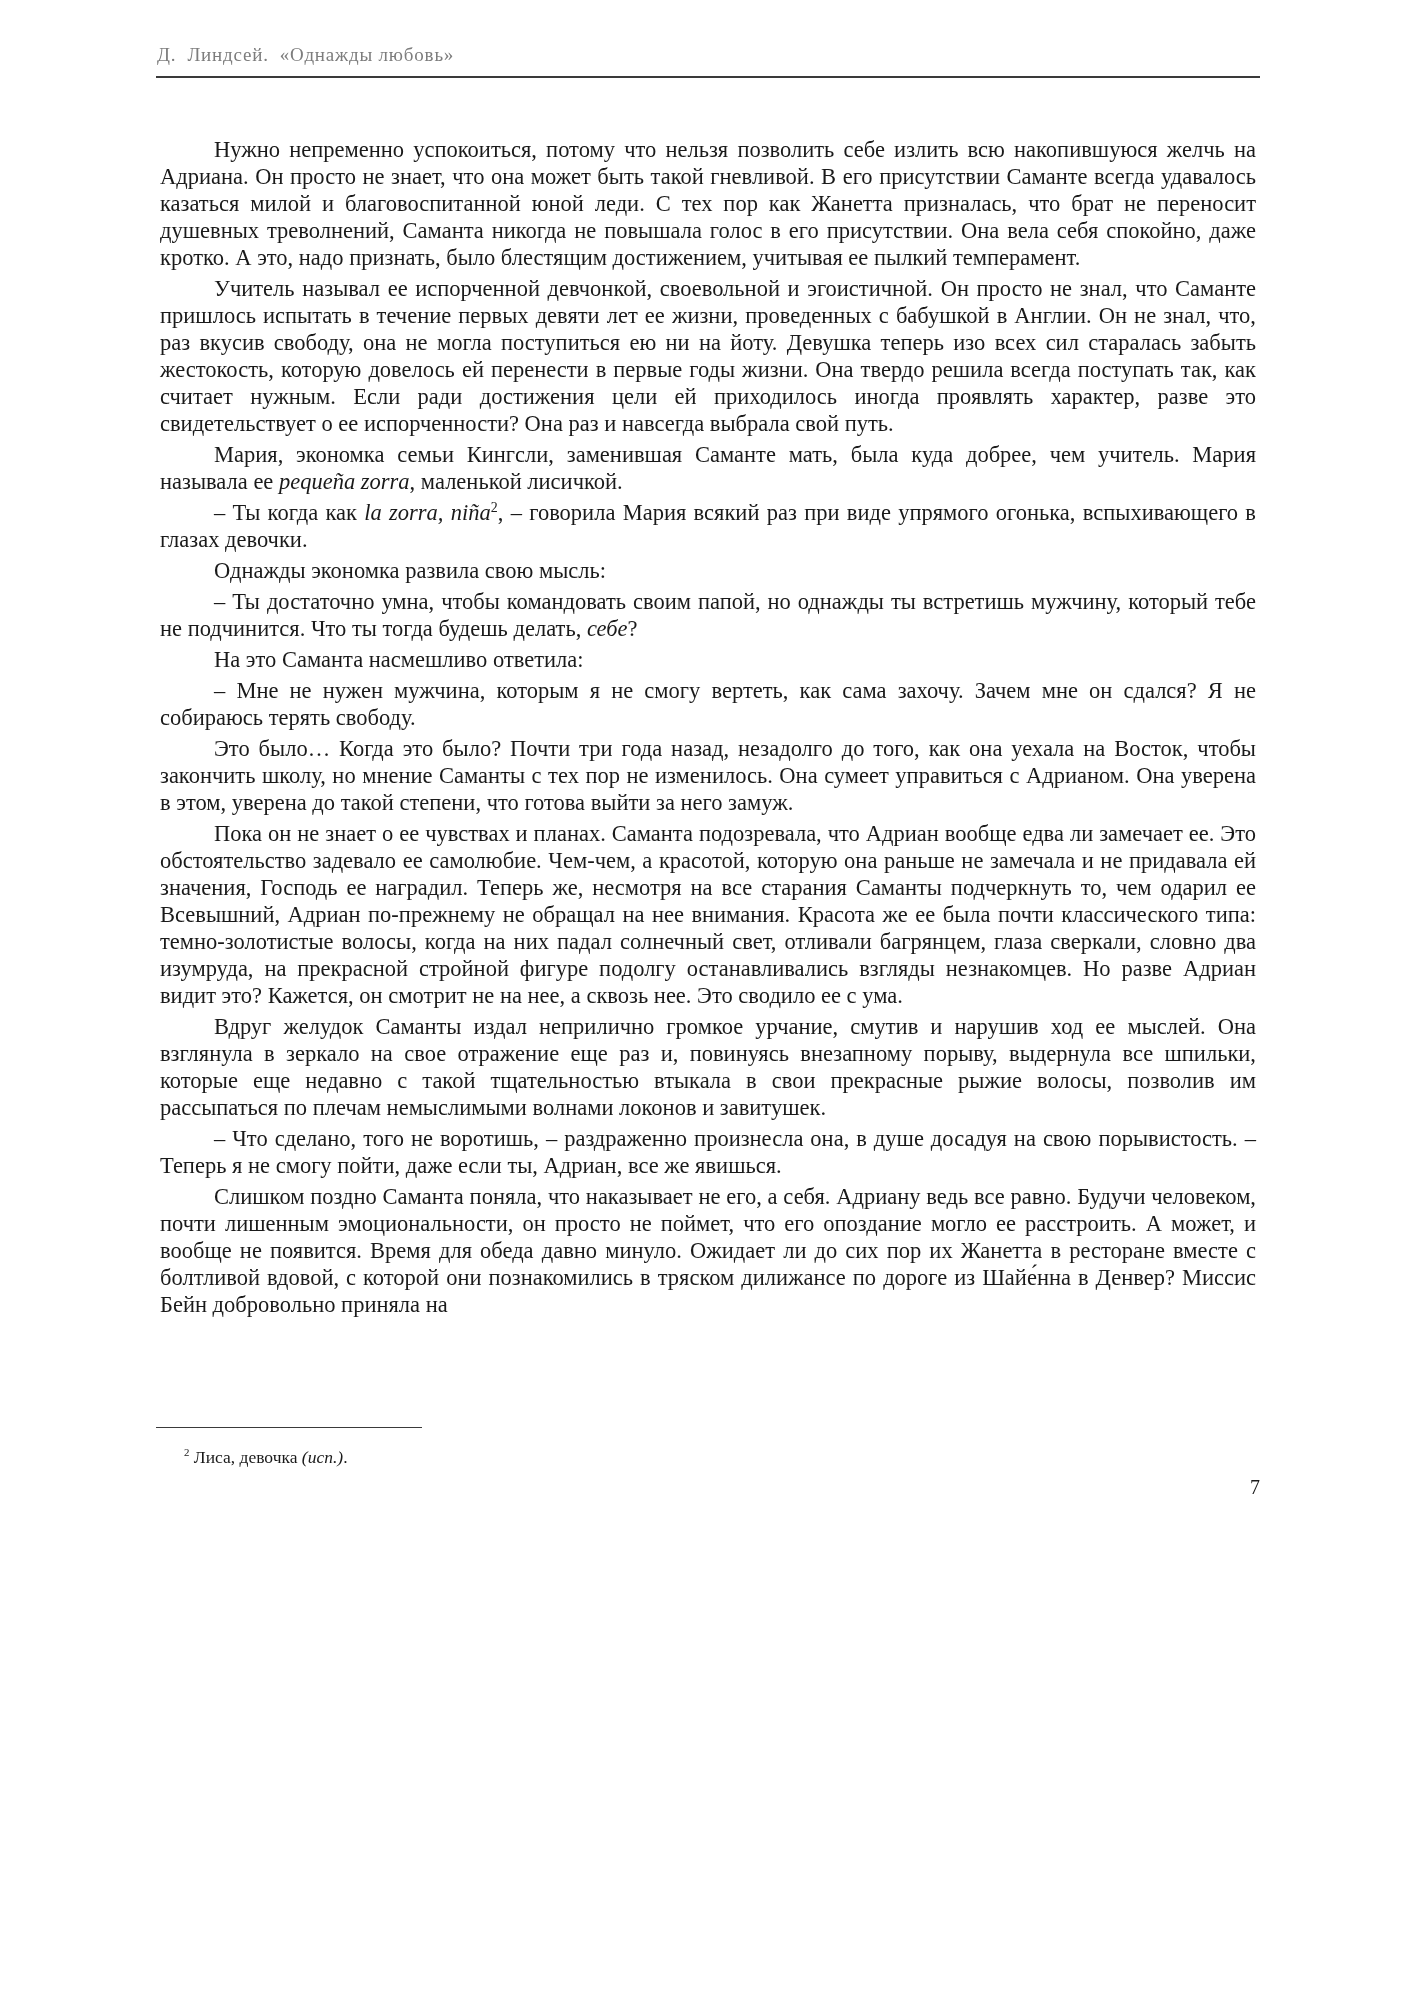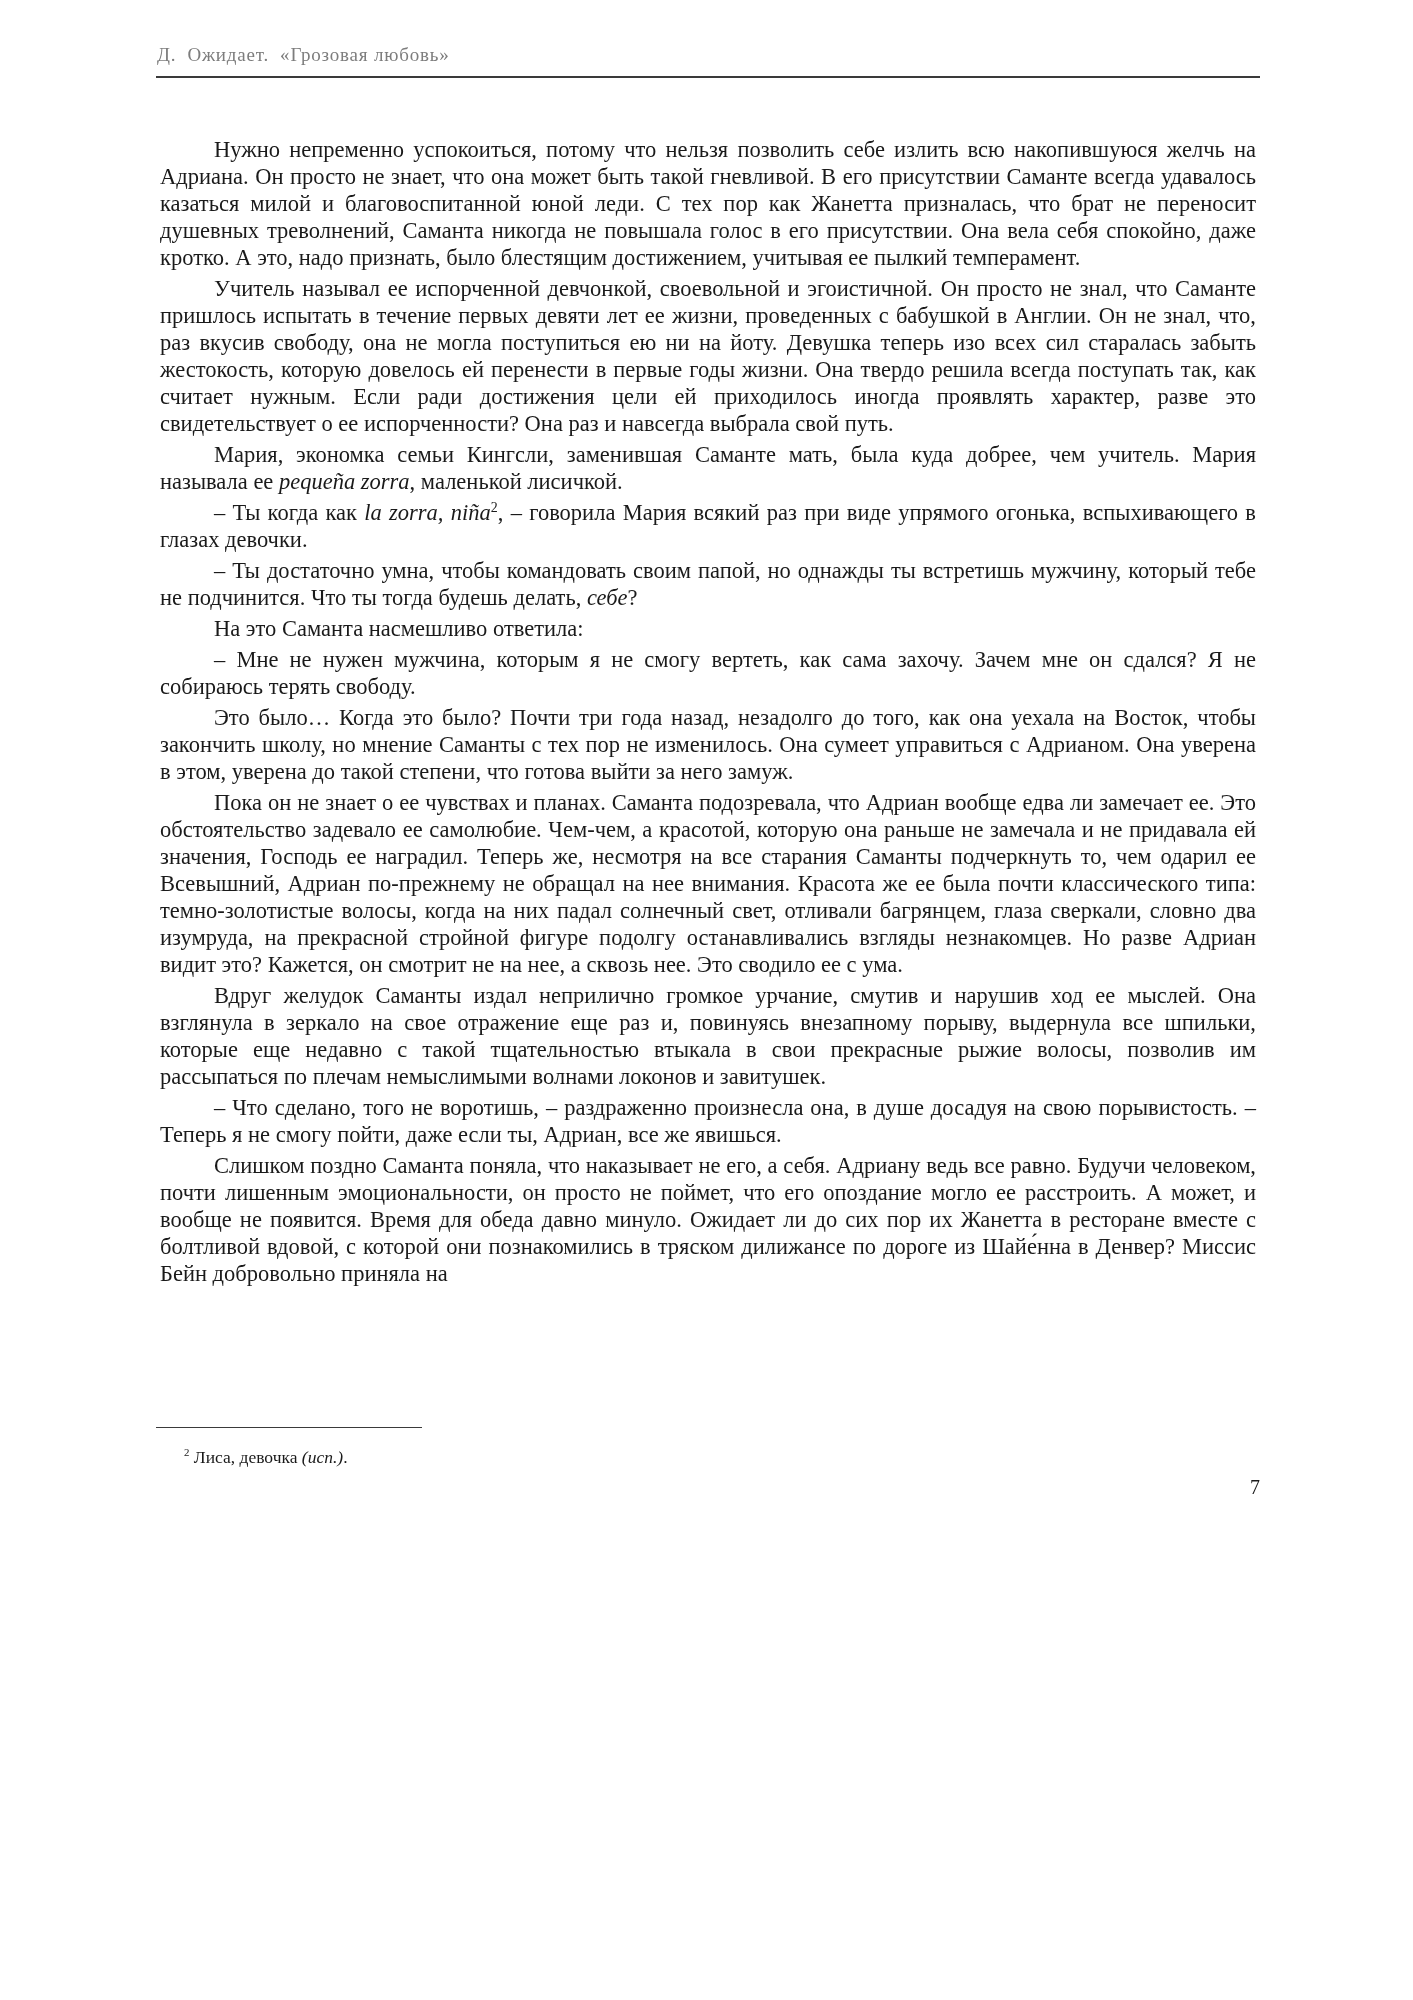--- a/index.html
+++ b/index.html
@@ -80,29 +80,30 @@
     top: 1476px;
     width: 1104px;
     text-align: right;
     font-size: 20px;
     color: #1a1a1a;
   }
 </style>
 </head>
 <body>
 
-<div class="running-header">Д.  Ожидает.  «Грозовая любовь»</div>
+<div class="running-header">Д.  Линдсей.  «Однажды любовь»</div>
 
 <div class="header-rule"></div>
 
 <div class="body-text" id="body-text">
     <p class="para"><span>Нужно непременно успокоиться, потому что нельзя позволить себе излить всю накопившуюся желчь на Адриана. Он просто не знает, что она может быть такой гневливой. В его присутствии Саманте всегда удавалось казаться милой и благовоспитанной юной леди. С тех пор как Жанетта призналась, что брат не переносит душевных треволнений, Саманта никогда не повышала голос в его присутствии. Она вела себя спокойно, даже кротко. А это, надо признать, было блестящим достижением, учитывая ее пылкий темперамент.</span></p>
     <p class="para"><span>Учитель называл ее испорченной девчонкой, своевольной и эгоистичной. Он просто не знал, что Саманте пришлось испытать в течение первых девяти лет ее жизни, проведенных с бабушкой в Англии. Он не знал, что, раз вкусив свободу, она не могла поступиться ею ни на йоту. Девушка теперь изо всех сил старалась забыть жестокость, которую довелось ей перенести в первые годы жизни. Она твердо решила всегда поступать так, как считает нужным. Если ради достижения цели ей приходилось иногда проявлять характер, разве это свидетельствует о ее испорченности? Она раз и навсегда выбрала свой путь.</span></p>
     <p class="para"><span>Мария, экономка семьи Кингсли, заменившая Саманте мать, была куда добрее, чем учитель. Мария называла ее </span><em>pequeña zorra</em><span>, маленькой лисичкой.</span></p>
     <p class="para"><span>– Ты когда как </span><em>la zorra, niña</em><sup>2</sup><span>, – говорила Мария всякий раз при виде упрямого огонька, вспыхивающего в глазах девочки.</span></p>
+    <p class="para"><span>Однажды экономка развила свою мысль:</span></p>
     <p class="para"><span>– Ты достаточно умна, чтобы командовать своим папой, но однажды ты встретишь мужчину, который тебе не подчинится. Что ты тогда будешь делать, </span><em>себе</em><span>?</span></p>
     <p class="para"><span>На это Саманта насмешливо ответила:</span></p>
     <p class="para"><span>– Мне не нужен мужчина, которым я не смогу вертеть, как сама захочу. Зачем мне он сдался? Я не собираюсь терять свободу.</span></p>
     <p class="para"><span>Это было… Когда это было? Почти три года назад, незадолго до того, как она уехала на Восток, чтобы закончить школу, но мнение Саманты с тех пор не изменилось. Она сумеет управиться с Адрианом. Она уверена в этом, уверена до такой степени, что готова выйти за него замуж.</span></p>
     <p class="para"><span>Пока он не знает о ее чувствах и планах. Саманта подозревала, что Адриан вообще едва ли замечает ее. Это обстоятельство задевало ее самолюбие. Чем-чем, а красотой, которую она раньше не замечала и не придавала ей значения, Господь ее наградил. Теперь же, несмотря на все старания Саманты подчеркнуть то, чем одарил ее Всевышний, Адриан по-прежнему не обращал на нее внимания. Красота же ее была почти классического типа: темно-золотистые волосы, когда на них падал солнечный свет, отливали багрянцем, глаза сверкали, словно два изумруда, на прекрасной стройной фигуре подолгу останавливались взгляды незнакомцев. Но разве Адриан видит это? Кажется, он смотрит не на нее, а сквозь нее. Это сводило ее с ума.</span></p>
     <p class="para"><span>Вдруг желудок Саманты издал неприлично громкое урчание, смутив и нарушив ход ее мыслей. Она взглянула в зеркало на свое отражение еще раз и, повинуясь внезапному порыву, выдернула все шпильки, которые еще недавно с такой тщательностью втыкала в свои прекрасные рыжие волосы, позволив им рассыпаться по плечам немыслимыми волнами локонов и завитушек.</span></p>
     <p class="para"><span>– Что сделано, того не воротишь, – раздраженно произнесла она, в душе досадуя на свою порывистость. – Теперь я не смогу пойти, даже если ты, Адриан, все же явишься.</span></p>
     <p class="para"><span>Слишком поздно Саманта поняла, что наказывает не его, а себя. Адриану ведь все равно. Будучи человеком, почти лишенным эмоциональности, он просто не поймет, что его опоздание могло ее расстроить. А может, и вообще не появится. Время для обеда давно минуло. Ожидает ли до сих пор их Жанетта в ресторане вместе с болтливой вдовой, с которой они познакомились в тряском дилижансе по дороге из Шайе́нна в Денвер? Миссис Бейн добровольно приняла на</span></p>
   </div>
 

